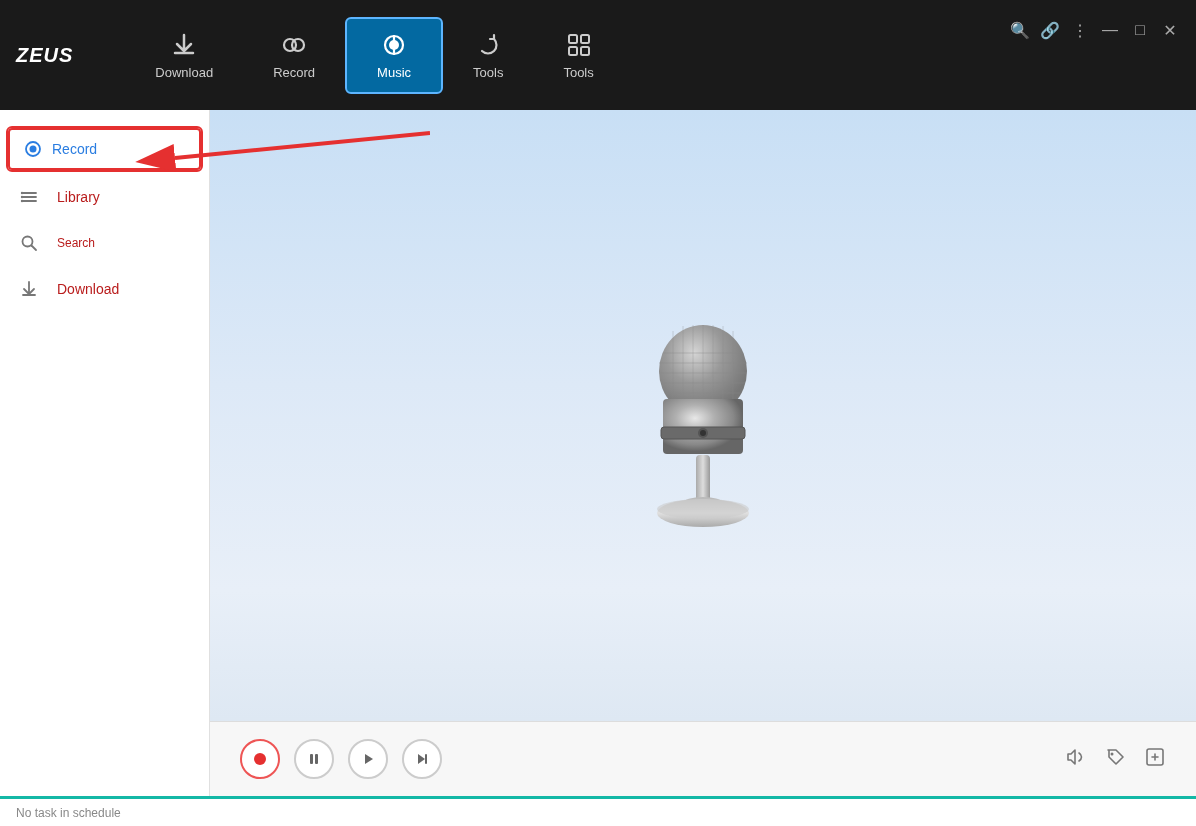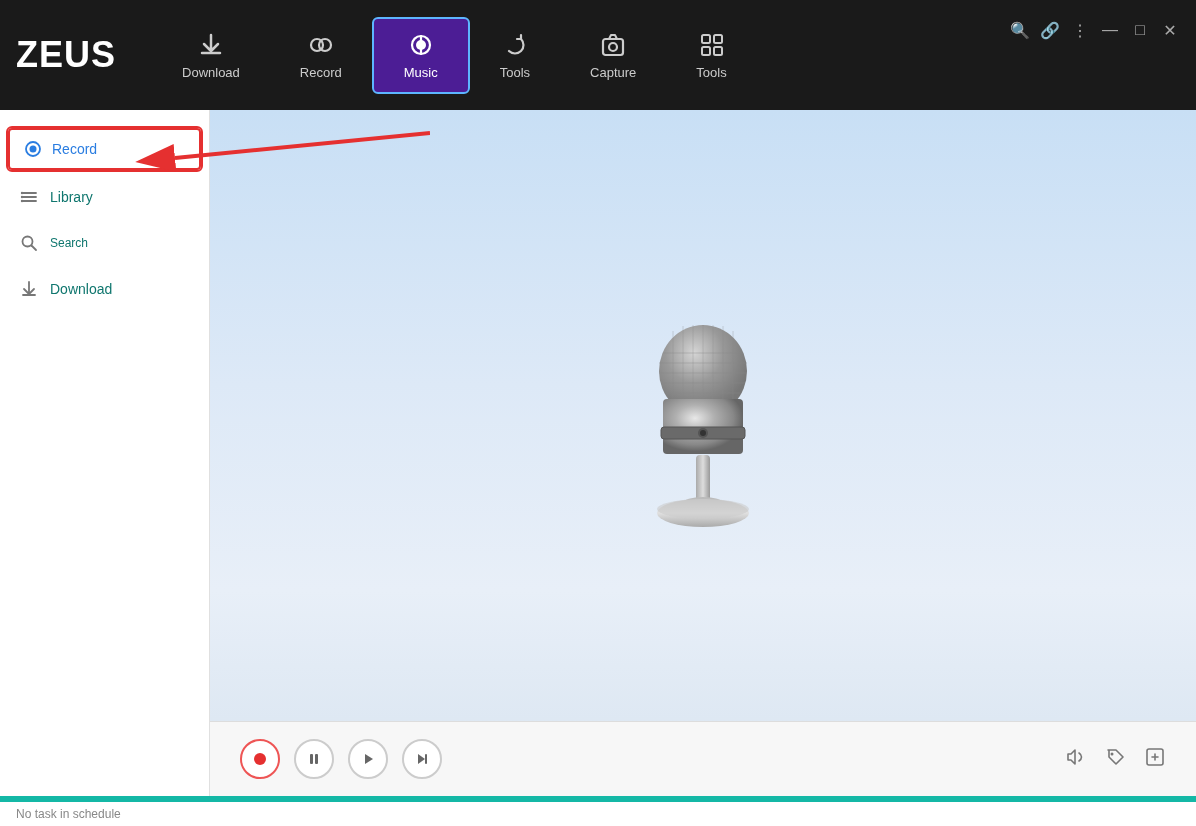--- a/index.html
+++ b/index.html
@@ -10,24 +10,25 @@
       width: 100%;
       height: 110px;
       background: #1a1a1a;
       display: flex;
       align-items: center;
       padding: 0 16px;
       position: relative;
     }
     .logo {
       color: white;
-      font-size: 36px;
+      font-size: 20px;
       font-weight: 900;
       letter-spacing: 1px;
-      margin-right: 36px;
+      font-style: italic;
+      margin-right: 52px;
       flex-shrink: 0;
     }
     .nav-items {
       display: flex;
       align-items: center;
       gap: 0;
       flex: 1;
       justify-content: flex-start;
     }
     .nav-item {
@@ -37,21 +38,21 @@
       justify-content: center;
       padding: 12px 30px;
       cursor: pointer;
       color: #ccc;
       font-size: 13px;
       gap: 6px;
       border-radius: 6px;
       transition: background 0.2s;
     }
     .nav-item.active {
-      background: #4c1d95;
+      background: #0369a1;
       color: white;
       border: 2px solid #5db5ff;
     }
     .window-controls {
       display: flex;
       align-items: center;
       gap: 10px;
       position: absolute;
       right: 16px;
       top: 20px;
@@ -77,25 +78,25 @@
       width: 210px;
       background: white;
       border-right: 1px solid #e0e0e0;
       display: flex;
       flex-direction: column;
       padding: 10px 0;
     }
     .sidebar-item {
       display: flex;
       align-items: center;
-      gap: 12px;
+      gap: 19px;
       padding: 14px 20px;
       cursor: pointer;
       font-size: 14px;
-      color: #0f766e;
+      color: #b91c1c;
       border-radius: 0;
       transition: background 0.15s;
     }
     .sidebar-item.active {
       color: #2a7de1;
       background: white;
       border: 2px solid #d0451b;
       border-radius: 4px;
       margin: 4px 8px;
       padding: 10px 12px;
@@ -153,21 +154,21 @@
       align-items: center;
       gap: 18px;
     }
     .pb-icon { font-size: 20px; color: #777; cursor: pointer; }
 
     
     .statusbar {
       width: 100%;
       height: 30px;
       background: white;
-      border-top: 6px solid #14b8a6;
+      border-top: 3px solid #14b8a6;
       display: flex;
       align-items: center;
       padding: 0 16px;
       font-size: 12px;
       color: #888;
       position: absolute;
       bottom: 0;
     }
 
     
@@ -212,28 +213,20 @@
       </div>
 
       <div class="nav-item">
         <svg width="28" height="28" viewBox="0 0 28 28" fill="none">
           <path d="M20 8 A8 8 0 1 1 8 20" stroke="#ccc" stroke-width="2.2" stroke-linecap="round" fill="none"></path>
           <polyline points="20,4 20,8 16,8" stroke="#ccc" stroke-width="2.2" stroke-linecap="round" stroke-linejoin="round" fill="none"></polyline>
         </svg>
         <span>Tools</span>
       </div>
 
-      <div class="nav-item">
-        <svg width="28" height="28" viewBox="0 0 28 28" fill="none">
-          <rect x="4" y="8" width="20" height="16" rx="2.5" stroke="#ccc" stroke-width="2.2" fill="none"></rect>
-          <circle cx="14" cy="16" r="4" stroke="#ccc" stroke-width="2.2" fill="none"></circle>
-          <path d="M10 8l2-4h4l2 4" stroke="#ccc" stroke-width="2" stroke-linecap="round" stroke-linejoin="round" fill="none"></path>
-        </svg>
-        <span>Capture</span>
-      </div>
 
       <div class="nav-item">
         <svg width="28" height="28" viewBox="0 0 28 28" fill="none">
           <rect x="4" y="4" width="8" height="8" rx="1.5" stroke="#ccc" stroke-width="2" fill="none"></rect>
           <rect x="16" y="4" width="8" height="8" rx="1.5" stroke="#ccc" stroke-width="2" fill="none"></rect>
           <rect x="4" y="16" width="8" height="8" rx="1.5" stroke="#ccc" stroke-width="2" fill="none"></rect>
           <rect x="16" y="16" width="8" height="8" rx="1.5" stroke="#ccc" stroke-width="2" fill="none"></rect>
         </svg>
         <span>Tools</span>
       </div>

